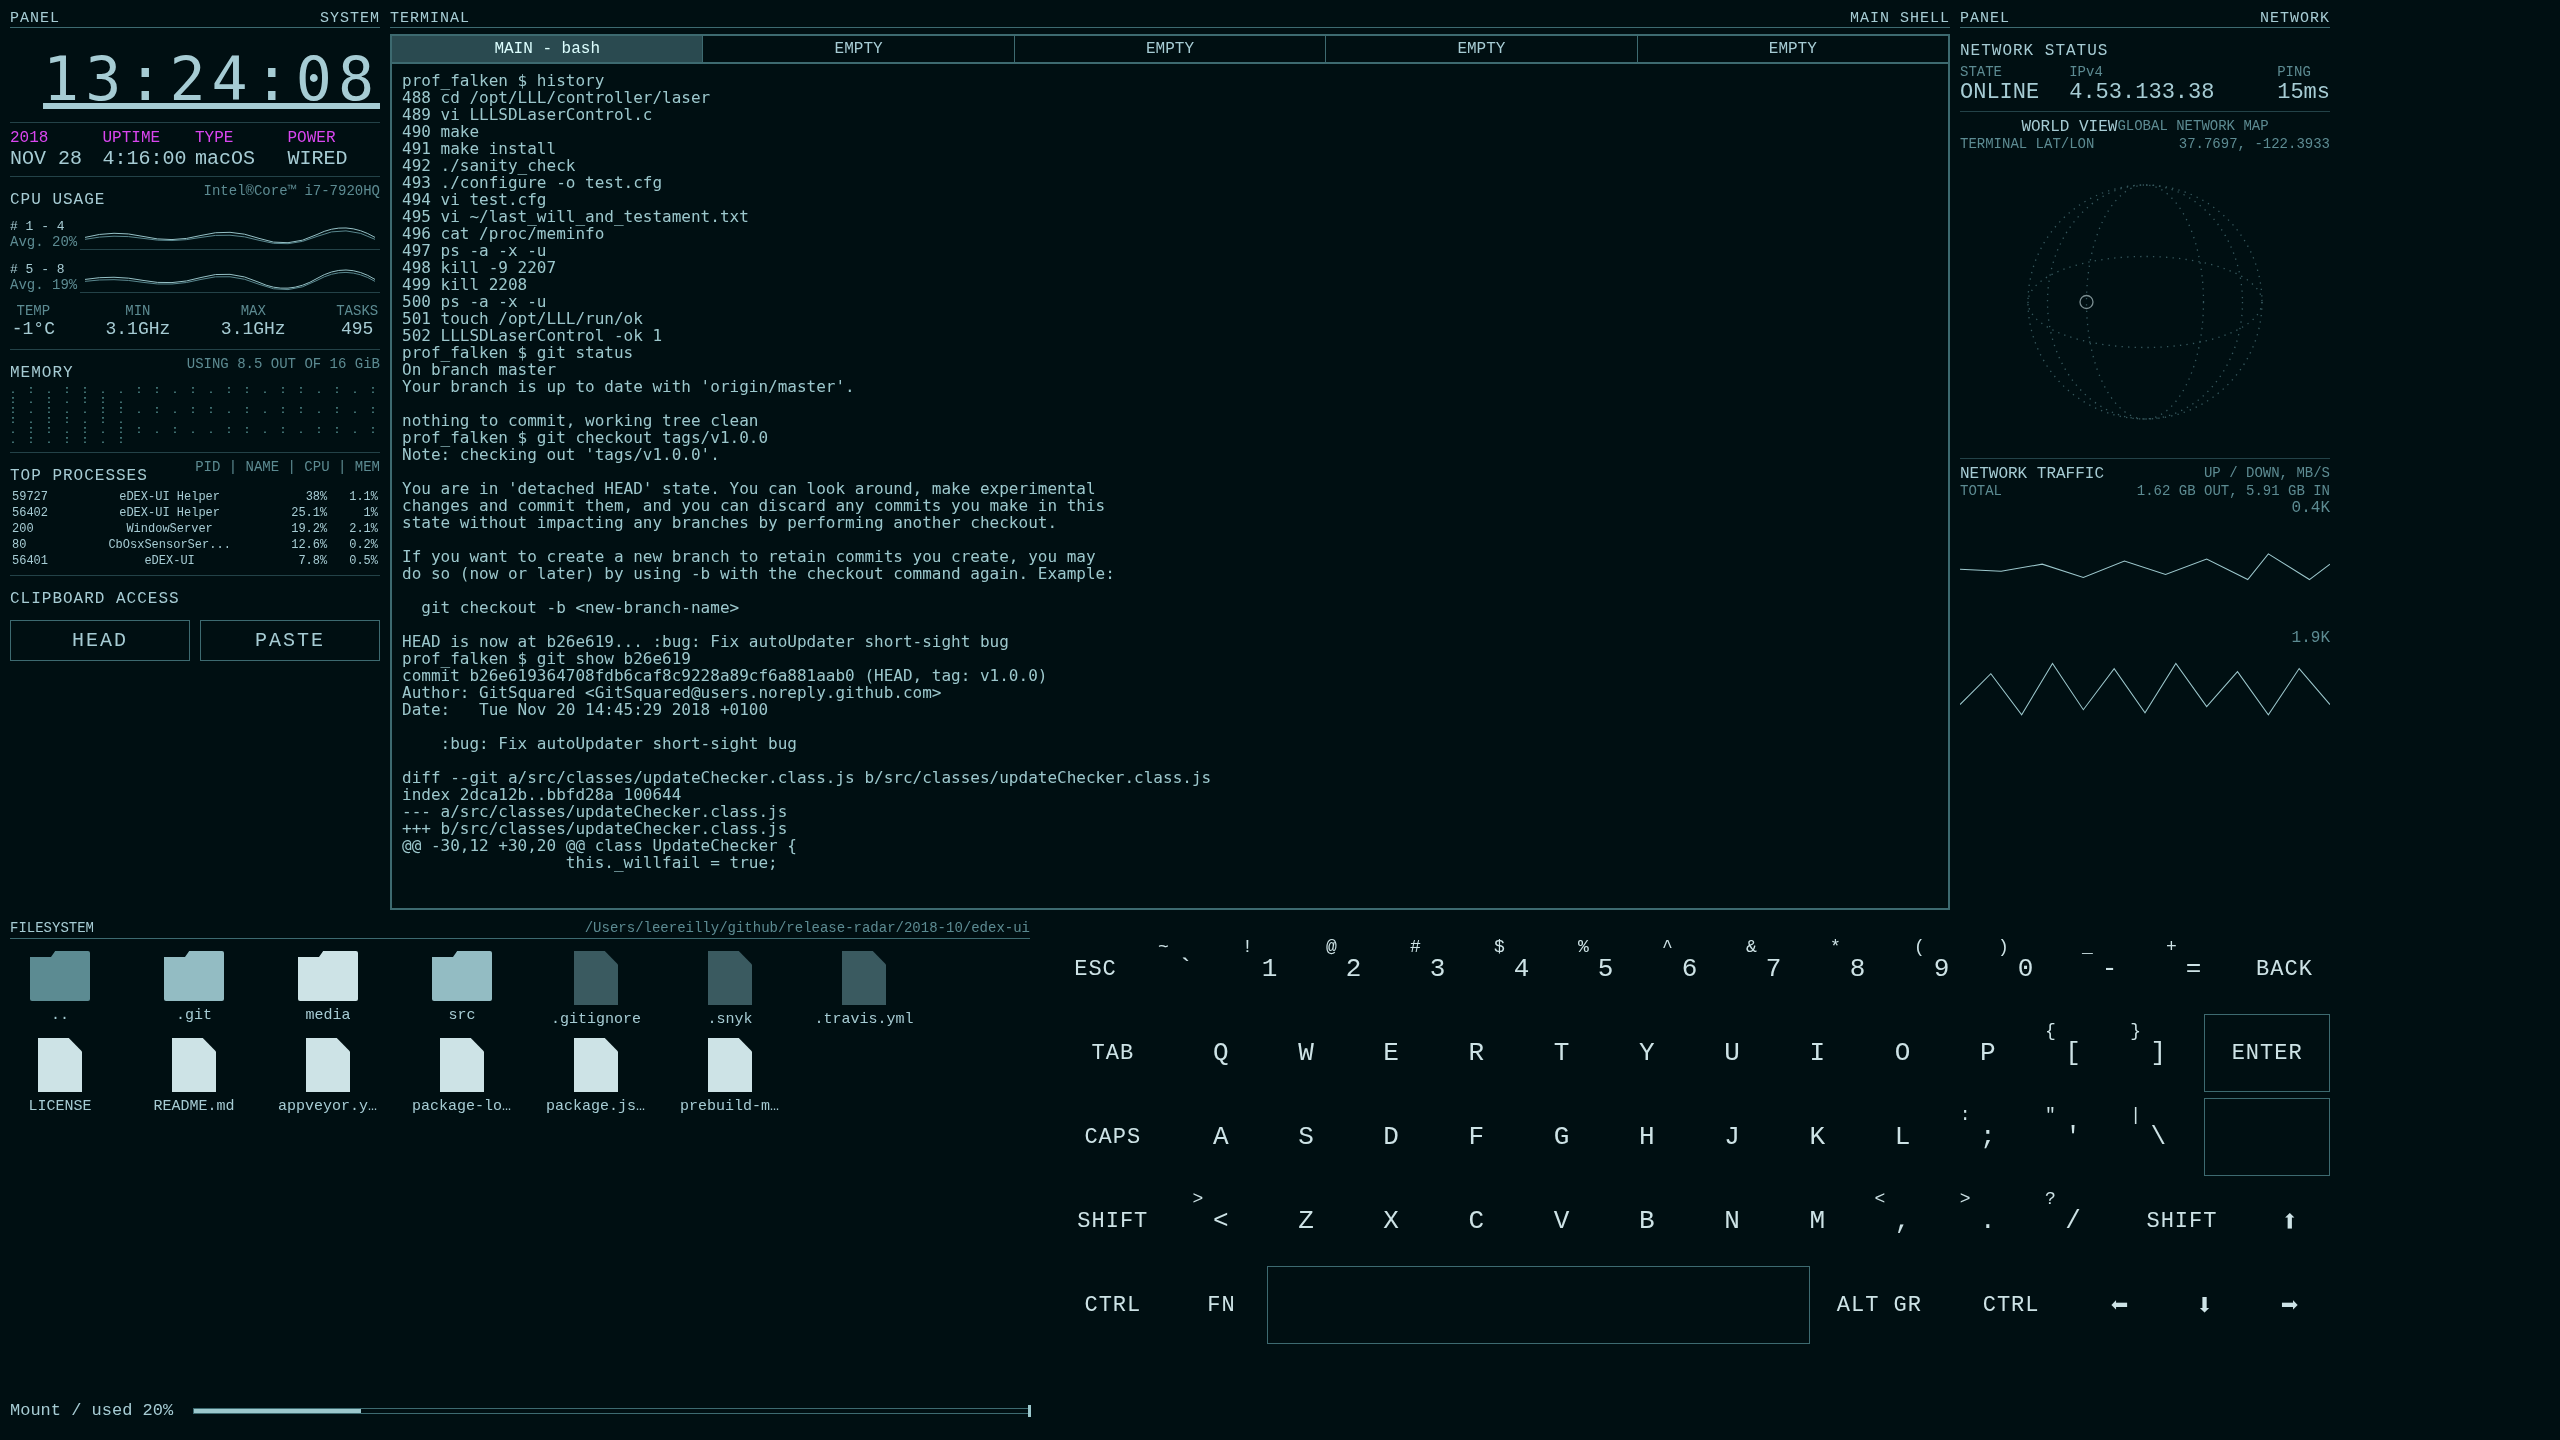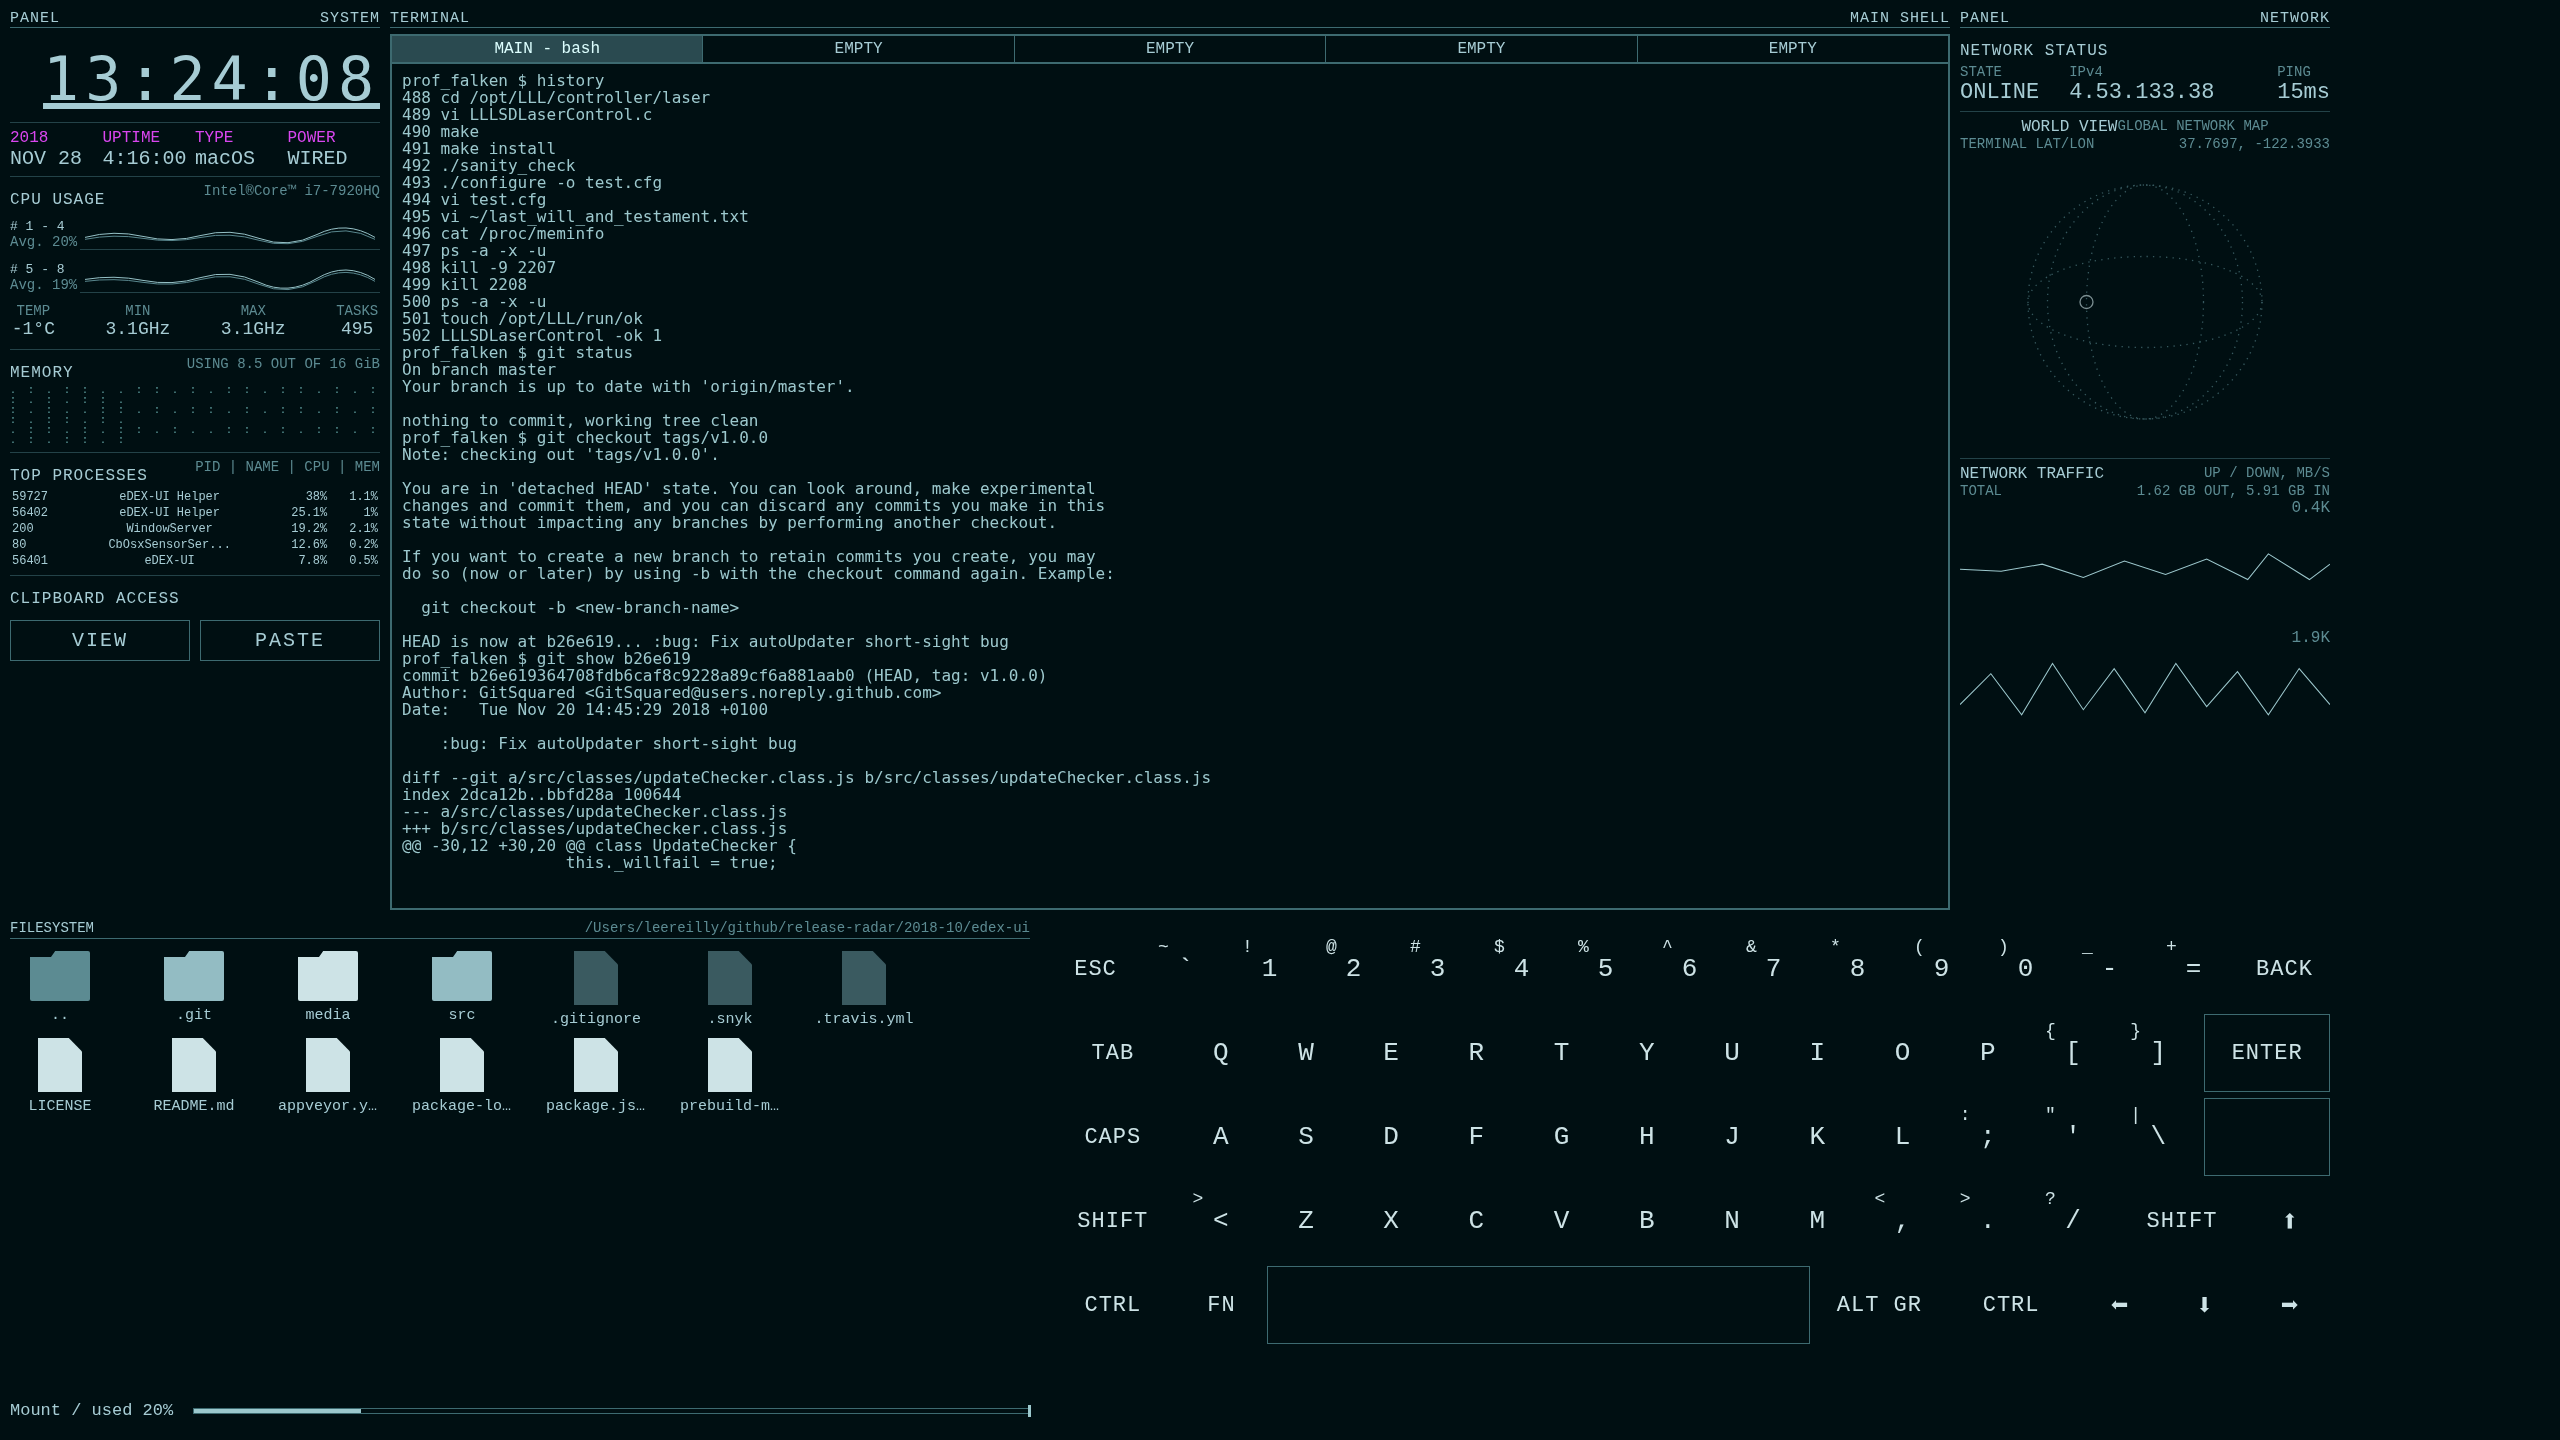--- a/index.html
+++ b/index.html
@@ -184,21 +184,21 @@
           <td>56401</td>
           <td class="name">eDEX-UI</td>
           <td>7.8%</td>
           <td>0.5%</td>
         </tr>
       </tbody>
     </table>
   <div class="divider"></div>
   <div class="sec-title">CLIPBOARD ACCESS</div>
   <div id="clip-btns">
-    <button>VIEW</button>
+    <button>HEAD</button>
     <button>PASTE</button>
   </div>
 </div>
 
 <div id="center">
   <div class="hdr">
       <span>TERMINAL</span>
       <span>MAIN SHELL</span>
     </div>
   <div id="tabs">

